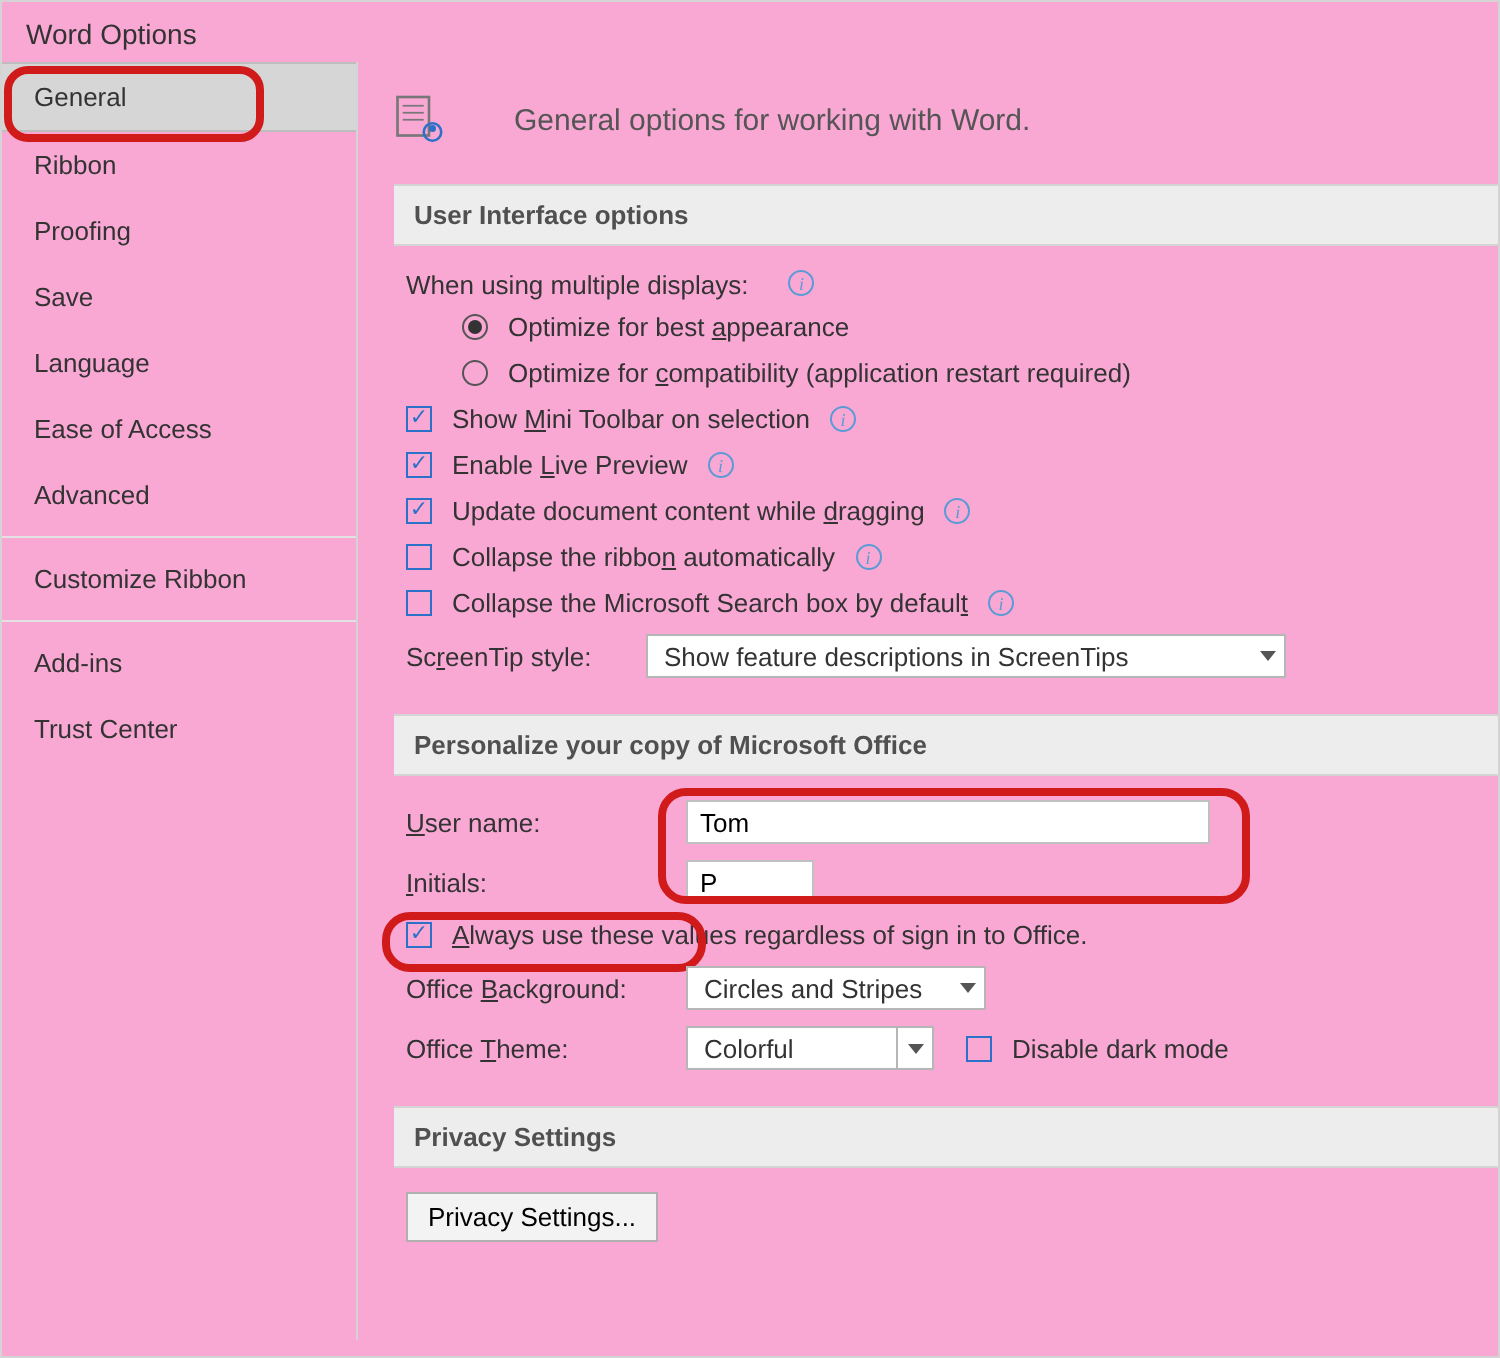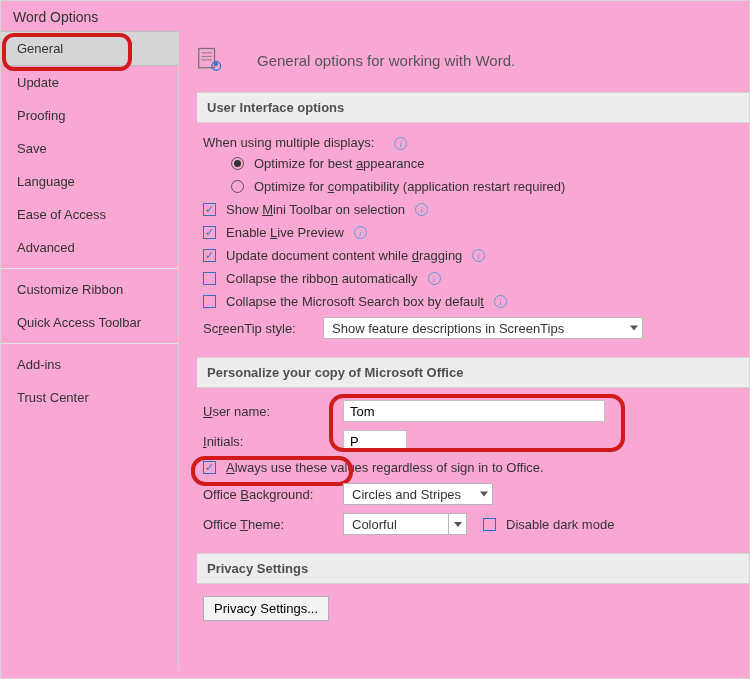--- a/index.html
+++ b/index.html
@@ -12,21 +12,21 @@
   .sidebar { width: 178px; border-right: 1px solid #d4d4d4; padding-top: 0; }
   .sidebar-item { padding: 9px 16px; cursor: pointer; color: #333; }
   .sidebar-item.active { background: #d6d6d6; border-top: 1px solid #bdbdbd; border-bottom: 1px solid #bdbdbd; }
   .sidebar-sep { border-top: 1px solid #e2e2e2; margin: 4px 0; }
   .main { flex: 1; padding: 14px 0 0 18px; overflow: hidden; }
   .page-head { display: flex; align-items: center; gap: 32px; margin-bottom: 16px; }
   .page-head-icon svg { width: 28px; height: 28px; }
   .page-head-title { font-size: 15px; color: #555; }
   .section-header { background: #ededed; border-top: 1px solid #d4d4d4; border-bottom: 1px solid #d4d4d4; padding: 7px 10px; font-weight: bold; color: #505050; margin-bottom: 12px; }
   .section-body { padding: 0 6px 10px 6px; }
-  .row-text { display:flex; align-items:flex-end; gap:20px; margin-bottom: 6px; }
+  .row-text { display:flex; align-items:flex-start; gap:20px; margin-bottom: 6px; }
   .row-indent { padding-left: 28px; }
   .radio-row, .check-row { display:flex; align-items:center; gap:10px; margin-bottom: 8px; }
   .radio-dot { width:13px; height:13px; border:1px solid #555; border-radius:50%; display:inline-flex; align-items:center; justify-content:center; }
   .radio-dot.checked::after { content:""; width:7px; height:7px; background:#333; border-radius:50%; }
   .check-box { width:13px; height:13px; border:1px solid #2a71c7; display:inline-flex; align-items:center; justify-content:center; color:#2a71c7; font-size:11px; line-height:1; }
   .check-box.checked::after { content:"✓"; }
   .info-icon { width:13px; height:13px; border:1px solid #5b9bd5; color:#5b9bd5; border-radius:50%; font-size:9px; display:inline-flex; align-items:center; justify-content:center; font-style: italic; font-family: Georgia, serif; }
   .info-icon::after { content:"i"; }
   .u { text-decoration: underline; }
   .form-row { display:flex; align-items:center; gap:10px; margin-bottom: 8px; }
@@ -42,29 +42,28 @@
 </style>
 </head>
 <body>
 
 <div class="window titlebar-border">
   <div class="titlebar">Word Options</div>
   <div class="red-annot-title"></div>
   <div class="content">
     <div class="sidebar">
       <div class="sidebar-item active">General</div>
-      <div class="sidebar-item">Update</div>
+      <div class="sidebar-item">Ribbon</div>
       <div class="sidebar-item">Proofing</div>
       <div class="sidebar-item">Save</div>
       <div class="sidebar-item">Language</div>
       <div class="sidebar-item">Ease of Access</div>
       <div class="sidebar-item">Advanced</div>
       <div class="sidebar-sep"></div>
       <div class="sidebar-item">Customize Ribbon</div>
-      <div class="sidebar-item">Quick Access Toolbar</div>
       <div class="sidebar-sep"></div>
       <div class="sidebar-item">Add-ins</div>
       <div class="sidebar-item">Trust Center</div>
     </div>
 
     <div class="main">
       <div class="page-head">
         <span class="page-head-icon">
           <svg viewBox="0 0 32 32">
               <rect x="2" y="4" width="18" height="22" fill="none" stroke="#777" stroke-width="1.5"></rect>

